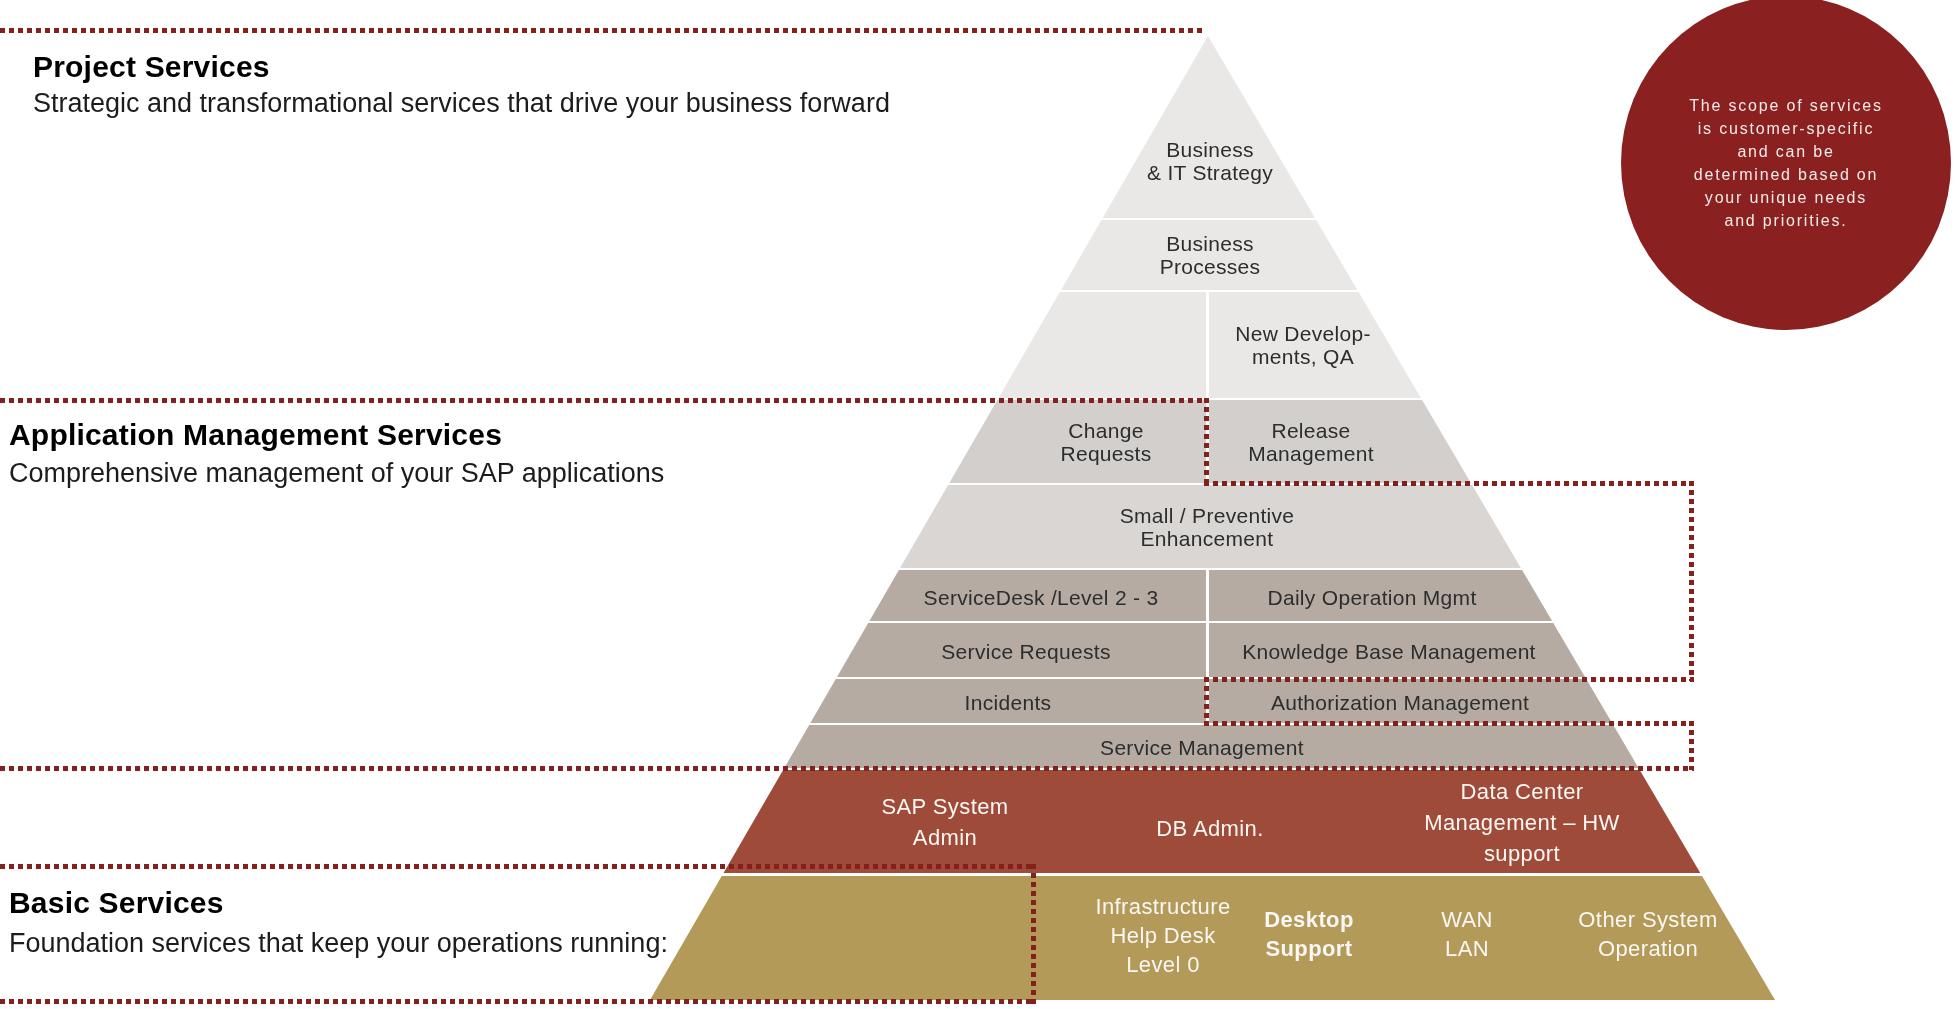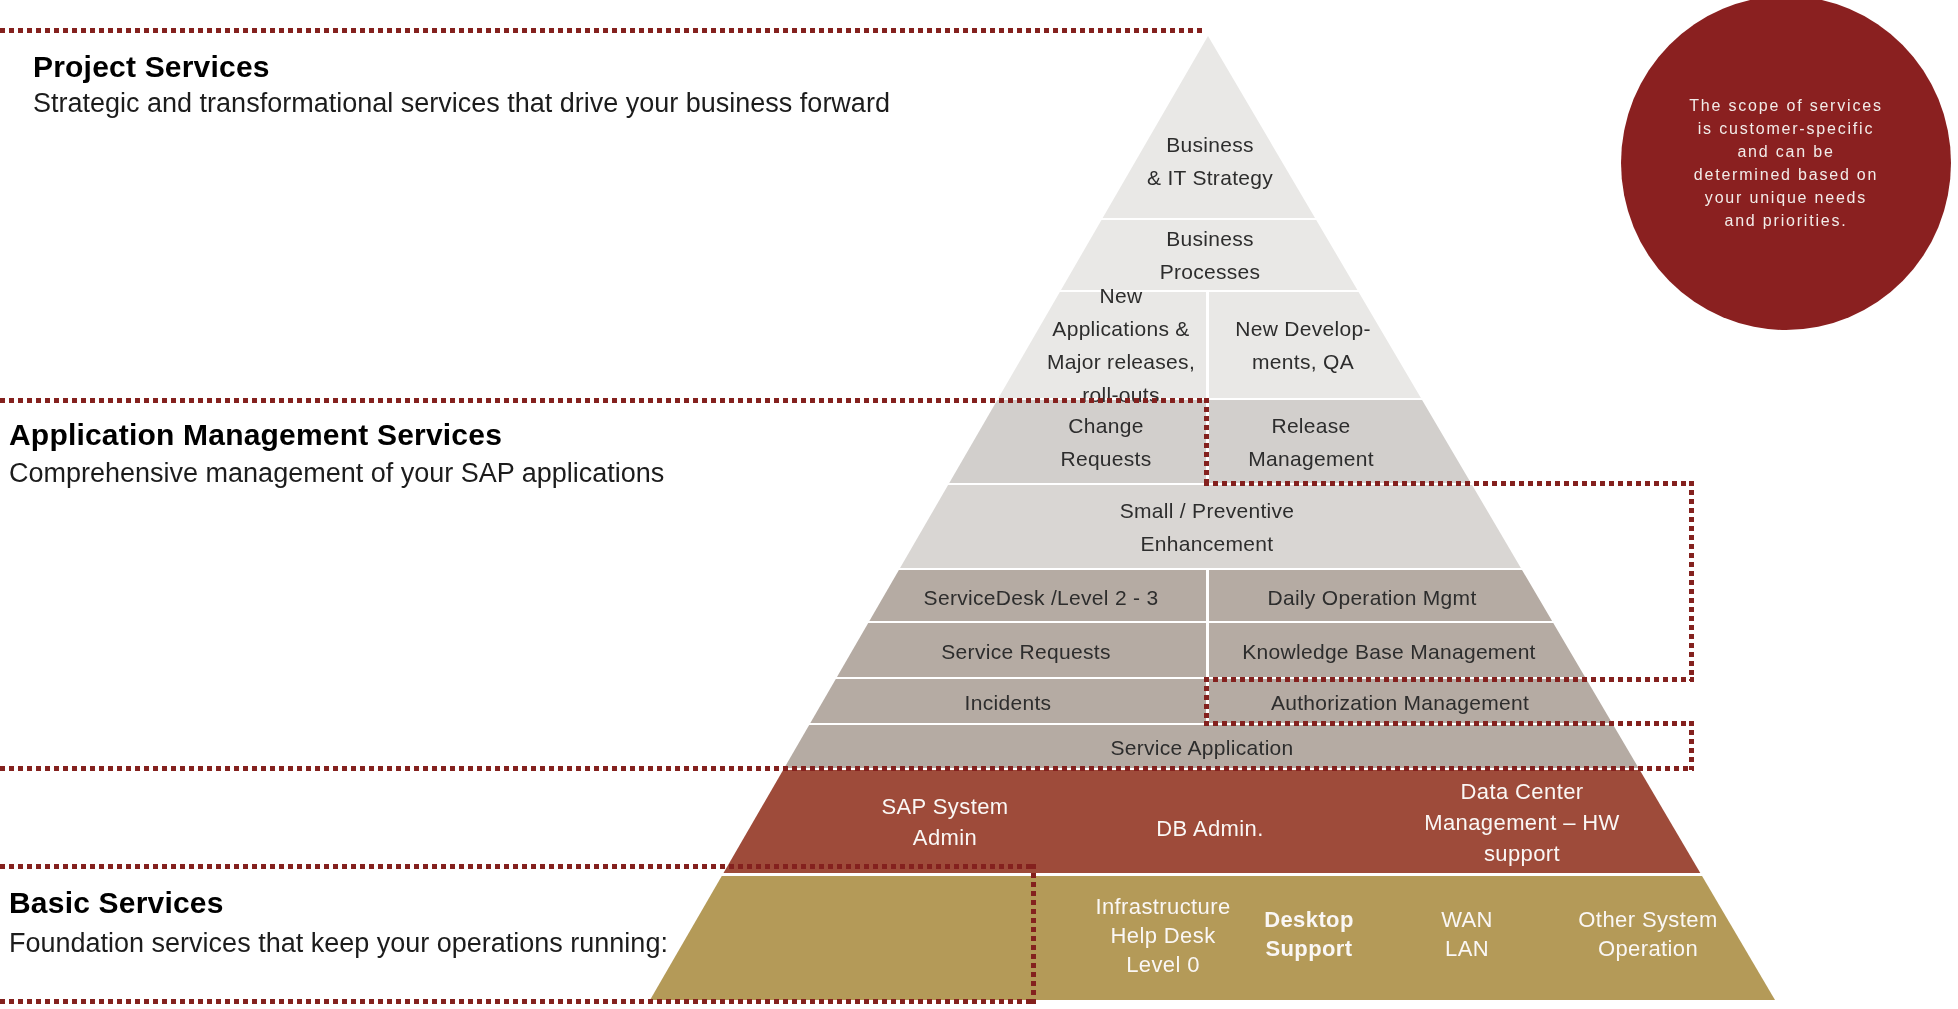--- a/index.html
+++ b/index.html
@@ -14,21 +14,21 @@
   .pyramid{
     position:absolute;left:650px;top:36px;width:1125px;height:964px;
     clip-path:polygon(49.6% 0,100% 100%,0 100%);
   }
   .band{position:absolute;left:0;width:100%;}
   .vdiv{position:absolute;width:3px;background:#ffffff;}
   
   .plabel{
     position:absolute;transform:translate(-50%,-50%);
     white-space:pre-line;text-align:center;
-    font-size:21px;line-height:33px;letter-spacing:.3px;color:#2d2d2d;
+    font-size:21px;line-height:23px;letter-spacing:.3px;color:#2d2d2d;
   }
   .plabel.dark-band{color:#faf7f5;font-size:22px;line-height:31px;letter-spacing:.4px;}
   .plabel.gold-band{color:#faf7f5;font-size:22px;line-height:29px;letter-spacing:.4px;}
   
   .dot-h{position:absolute;height:5px;
     background:repeating-linear-gradient(90deg,#84211e 0 5px,transparent 5px 9px);}
   .dot-v{position:absolute;width:5px;
     background:repeating-linear-gradient(180deg,#84211e 0 5px,transparent 5px 9px);}
   
   .sec-title{position:absolute;font-size:30px;font-weight:700;color:#000000;letter-spacing:.2px;}
@@ -63,39 +63,35 @@
     <div class="band" style="top:840px;height:124px;background:#b49a58;"></div>
 
     <div class="vdiv" style="left:556px;top:256px;height:191px;"></div>
     <div class="vdiv" style="left:556px;top:534px;height:153px;"></div>
   </div>
 
   <div class="plabel" style="left:1210px;top:161px;">Business
 &amp; IT Strategy</div>
   <div class="plabel" style="left:1210px;top:255px;">Business
 Processes</div>
-  <div class="plabel" style="left:1121px;top:345px;">New
-Applications &amp;
-Major releases,
-roll-outs</div>
   <div class="plabel" style="left:1303px;top:345px;">New Develop-
 ments, QA</div>
   <div class="plabel" style="left:1106px;top:442px;">Change
 Requests</div>
   <div class="plabel" style="left:1311px;top:442px;">Release
 Management</div>
   <div class="plabel" style="left:1207px;top:527px;">Small / Preventive
 Enhancement</div>
   <div class="plabel" style="left:1041px;top:597px;">ServiceDesk /Level 2 - 3</div>
   <div class="plabel" style="left:1372px;top:597px;">Daily Operation Mgmt</div>
   <div class="plabel" style="left:1026px;top:651px;">Service Requests</div>
   <div class="plabel" style="left:1389px;top:651px;">Knowledge Base Management</div>
   <div class="plabel" style="left:1008px;top:702px;">Incidents</div>
   <div class="plabel" style="left:1400px;top:702px;">Authorization Management</div>
-  <div class="plabel" style="left:1202px;top:747px;">Service Application</div>
+  <div class="plabel" style="left:1202px;top:747px;">Service Management</div>
   <div class="plabel dark-band" style="left:945px;top:822px;">SAP System
 Admin</div>
   <div class="plabel dark-band" style="left:1210px;top:828px;">DB Admin.</div>
   <div class="plabel dark-band" style="left:1522px;top:822px;">Data Center
 Management – HW
 support</div>
   <div class="plabel gold-band" style="left:1163px;top:935px;">Infrastructure
 Help Desk
 Level 0</div>
   <div class="plabel gold-band" style="left:1309px;top:934px;font-weight:bold;">Desktop

